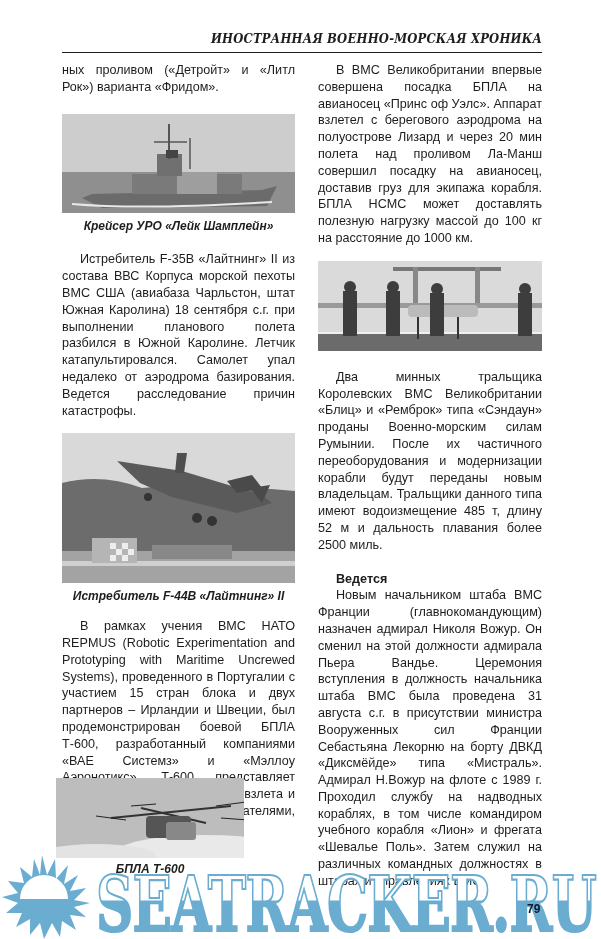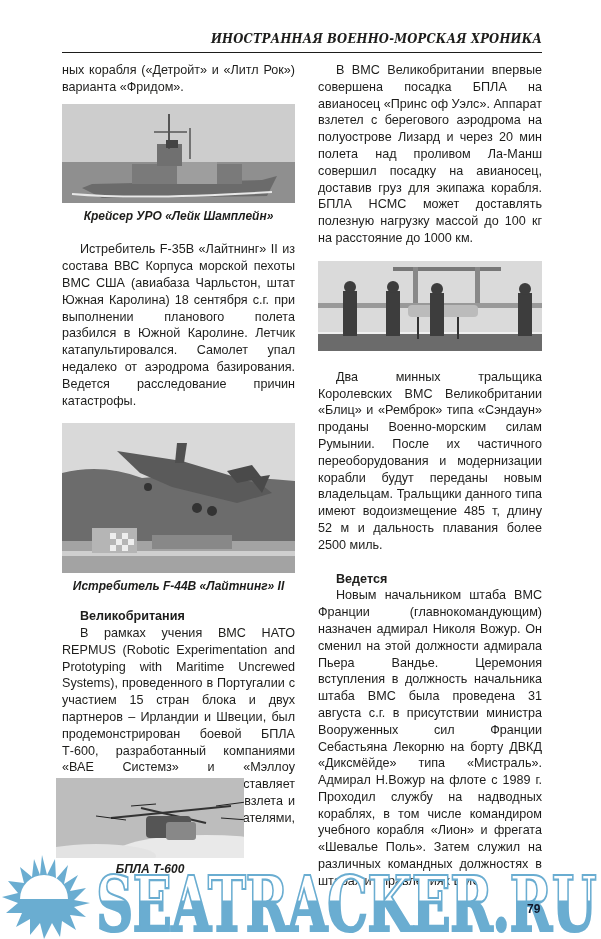--- a/index.html
+++ b/index.html
@@ -20,23 +20,23 @@
   .page-number { position: absolute; left: 527px; top: 902px; font-weight: bold; font-size: 12px; color: #0f172a; z-index: 5; }
 </style>
 </head>
 <body>
 
 <div class="header">
   <span class="header-title">ИНОСТРАННАЯ ВОЕННО-МОРСКАЯ ХРОНИКА</span>
 </div>
 
 <div class="col col-left">
-  <p>ных корабля («Детройт» и «Литл Рок») варианта «Фридом».</p>
+  <p>ных проливом («Детройт» и «Литл Рок») варианта «Фридом».</p>
 
-  <div class="figure" style="margin-top:8px;">
+  <div class="figure" style="margin-top:18px;">
     <div class="photo" style="height:99px; background:linear-gradient(#cfcfcf 0%, #c4c4c4 55%, #8e8e8e 56%, #9a9a9a 100%);">
       <svg width="233" height="99" viewBox="0 0 233 99">
         <rect x="0" y="0" width="233" height="60" fill="#cdcdcd"></rect>
         <rect x="0" y="58" width="233" height="41" fill="#8f8f8f"></rect>
         <polygon points="20,84 30,80 200,76 215,72 205,92 40,94" fill="#6b6b6b"></polygon>
         <rect x="70" y="60" width="110" height="20" fill="#7a7a7a"></rect>
         <rect x="115" y="58" width="40" height="22" fill="#9e9e9e"></rect>
         <rect x="95" y="40" width="25" height="22" fill="#707070"></rect>
         <line x1="107" y1="10" x2="107" y2="45" stroke="#555" stroke-width="2"></line>
         <line x1="92" y1="28" x2="125" y2="28" stroke="#555" stroke-width="1.5"></line>
@@ -72,21 +72,20 @@
           <rect x="66" y="116" width="6" height="6" fill="#eee"></rect>
         <rect x="48" y="122" width="6" height="6" fill="#eee"></rect>
           <rect x="60" y="122" width="6" height="6" fill="#eee"></rect>
         <rect x="90" y="112" width="80" height="14" fill="#888"></rect>
       </svg>
     </div>
     <div class="caption">Истребитель F-44B «Лайтнинг» II</div>
   </div>
 
   <div style="height:13px;"></div>
-  <div class="subhead">Великобритания</div>
   <p class="indent">В рамках учения ВМС НАТО REPMUS (Robotic Experimentation and Prototyping with Maritime Uncrewed Systems), проведенного в Португалии с участием 15 стран блока и двух партнеров – Ирландии и Швеции, был продемонстрирован боевой БПЛА Т-600, разработанный компаниями «ВАЕ Системз» и «Мэллоу Аэронотикс». Т-600 представляет собой аппарат вертикального взлета и посадки с электродвигателями, способный со</p>
 </div>
 
 <div class="figure" style="position:absolute; left:56px; top:778px; width:188px;">
   <div class="photo" style="height:80px; background:#b8b8b8;">
     <svg width="222" height="80" viewBox="0 0 222 80">
       <rect x="0" y="0" width="222" height="80" fill="#bdbdbd"></rect>
       <ellipse cx="150" cy="75" rx="90" ry="18" fill="#e9e9e9"></ellipse>
       <ellipse cx="40" cy="78" rx="60" ry="12" fill="#e3e3e3"></ellipse>
       <line x1="55" y1="40" x2="175" y2="28" stroke="#333" stroke-width="2"></line>

